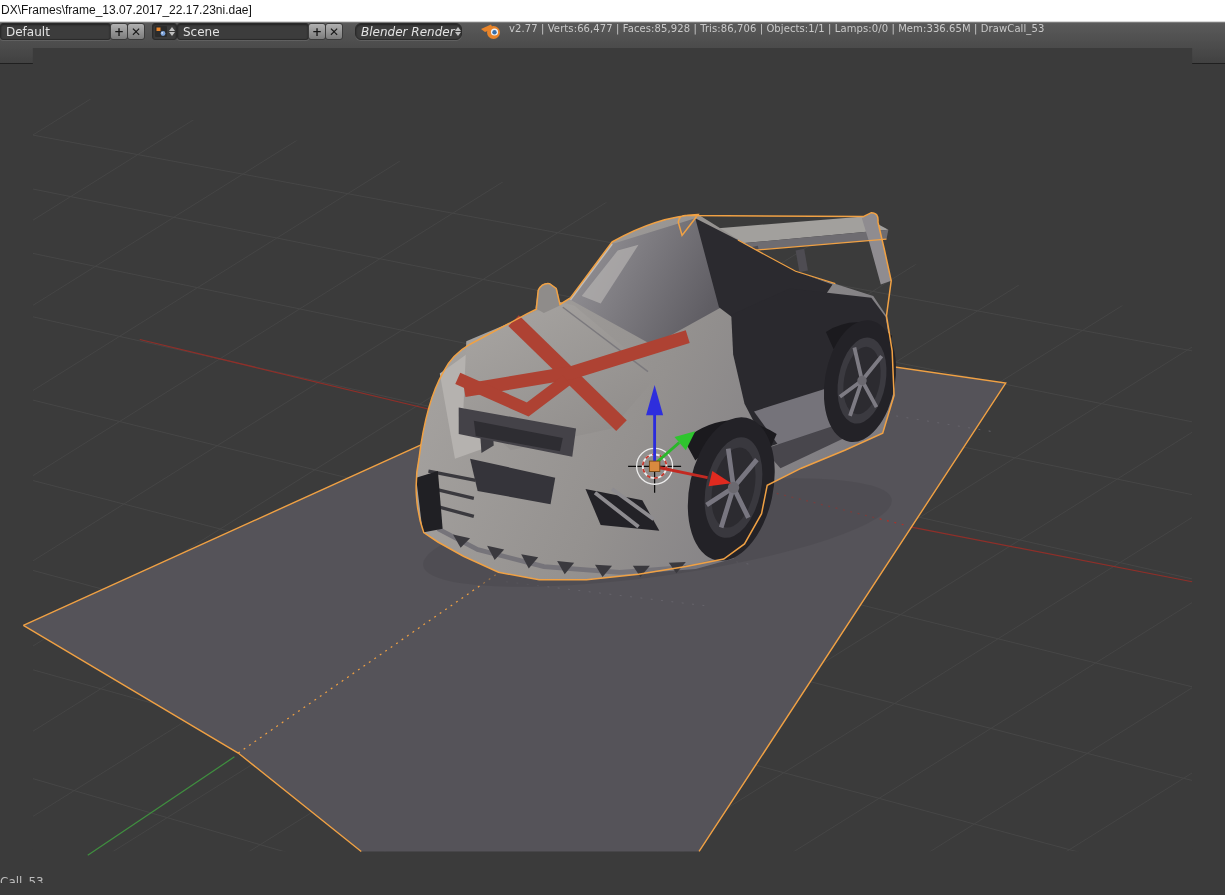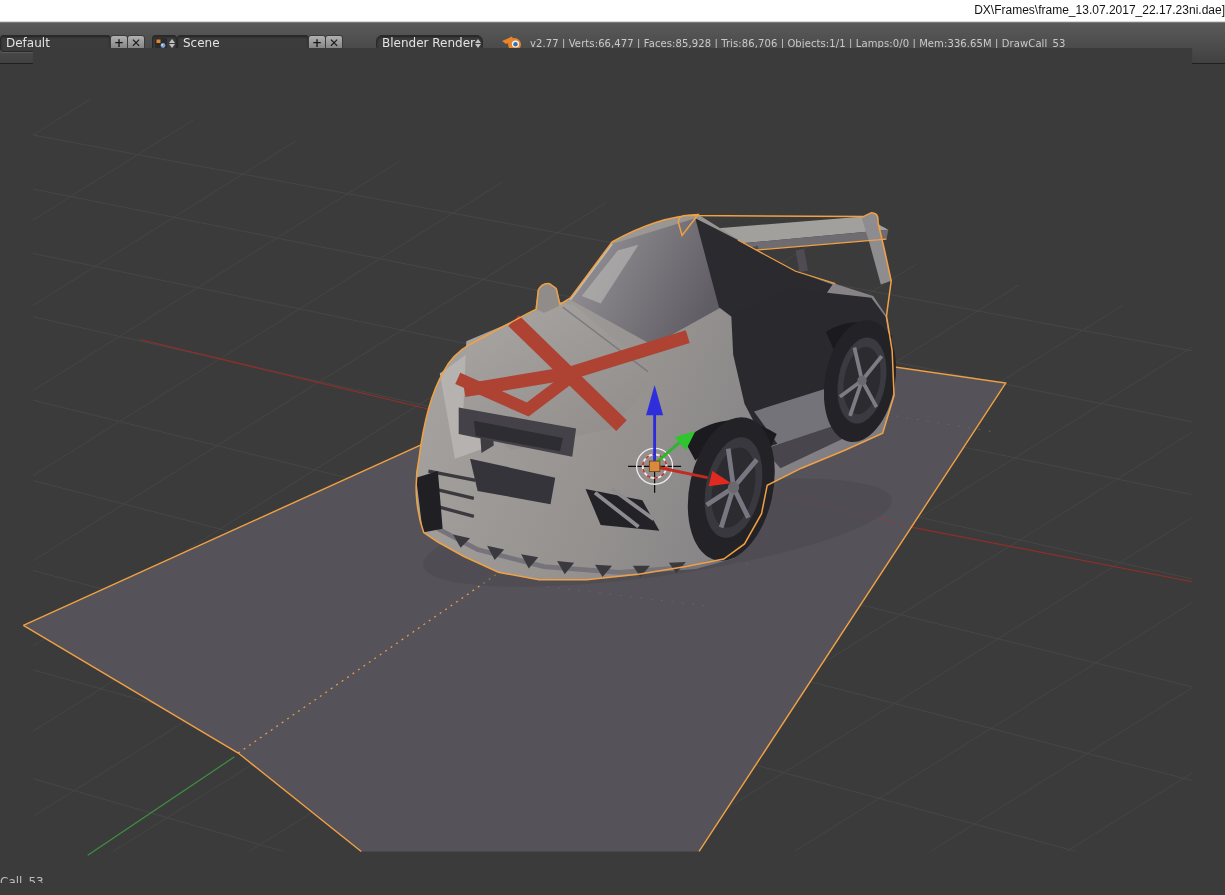--- a/index.html
+++ b/index.html
@@ -2,26 +2,26 @@
 <html><head>
 <meta charset="utf-8">
 <style>
   html,body{margin:0;padding:0;background:#2a2a2a;}
   .stage{position:relative;width:1225px;height:895px;overflow:hidden;
          font-family:"DejaVu Sans",sans-serif;background:#3b3b3b;}
   
   .titlebar{position:absolute;left:0;top:0;width:100%;height:22px;background:#ffffff;
             border-bottom:1px solid #d9d9d9;box-sizing:border-box;}
   .titlebar span{display:block;padding-left:1px;line-height:21px;font-size:12px;color:#141414;
-                 font-family:"Liberation Sans",sans-serif;white-space:nowrap;text-align:right;}
+                 font-family:"Liberation Sans",sans-serif;white-space:nowrap;}
   
   .infoheader{position:absolute;left:0;top:22px;width:100%;height:42px;
               background:linear-gradient(#5a5a5a,#414141);
               border-top:1px solid #7a7a7a;border-bottom:1px solid #1f1f1f;
-              box-sizing:border-box;display:flex;align-items:center;}
+              box-sizing:border-box;display:flex;}
   .hfield{height:17px;background:#3c3c3c;border:1px solid #2a2a2a;border-radius:3px;
           color:#e2e2e2;font-size:12px;display:flex;align-items:center;padding:0 5px;
           box-sizing:border-box;white-space:nowrap;
           box-shadow:inset 0 1px 2px rgba(0,0,0,.45),0 1px 0 rgba(255,255,255,.10);}
   .hbtn{height:17px;width:18px;background:linear-gradient(#b0b0b0,#7c7c7c);
         border:1px solid #3a3a3a;color:#161616;font-size:12px;font-weight:bold;
         display:flex;align-items:center;justify-content:center;border-radius:3px;
         margin-left:-1px;box-sizing:border-box;line-height:1;}
   .iconbtn{height:17px;width:25px;background:#3c3c3c;border:1px solid #2a2a2a;border-radius:3px;
            box-sizing:border-box;display:flex;align-items:center;justify-content:center;gap:2px;
@@ -75,21 +75,21 @@
     <div class="hfield" style="width:132px;">
       <span>Scene</span>
     </div>
     <div class="hbtn">
         <span>+</span>
       </div>
     <div class="hbtn">
         <span>✕</span>
       </div>
 
-    <div class="hfield engine" style="margin-left:33px;">
+    <div class="hfield engine" style="margin-left:12px;font-style:italic;">
       <span>Blender Render</span>
       <span class="arrpair">
           <i class="up"></i>
           <i class="dn"></i>
         </span>
     </div>
 
     <svg width="24" height="17" style="margin-left:17px;">
       <path d="M2,6 L12,1.5 L14,6 L6,9 Z" fill="#e8842a"></path>
       <circle cx="14.5" cy="9.5" r="6.5" fill="#e8842a"></circle>

